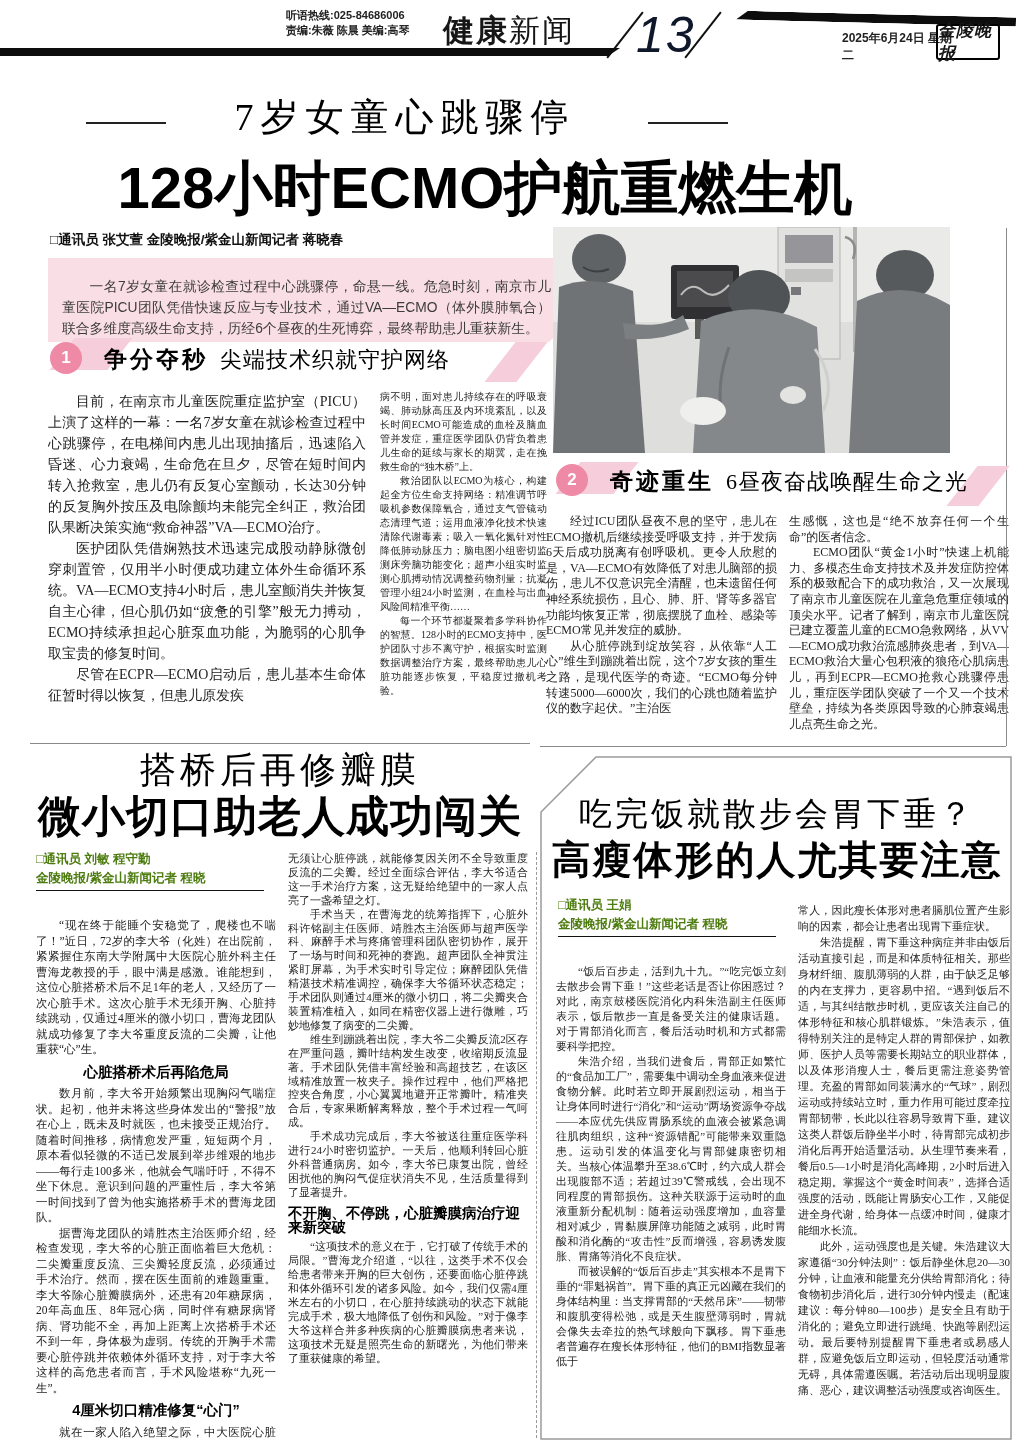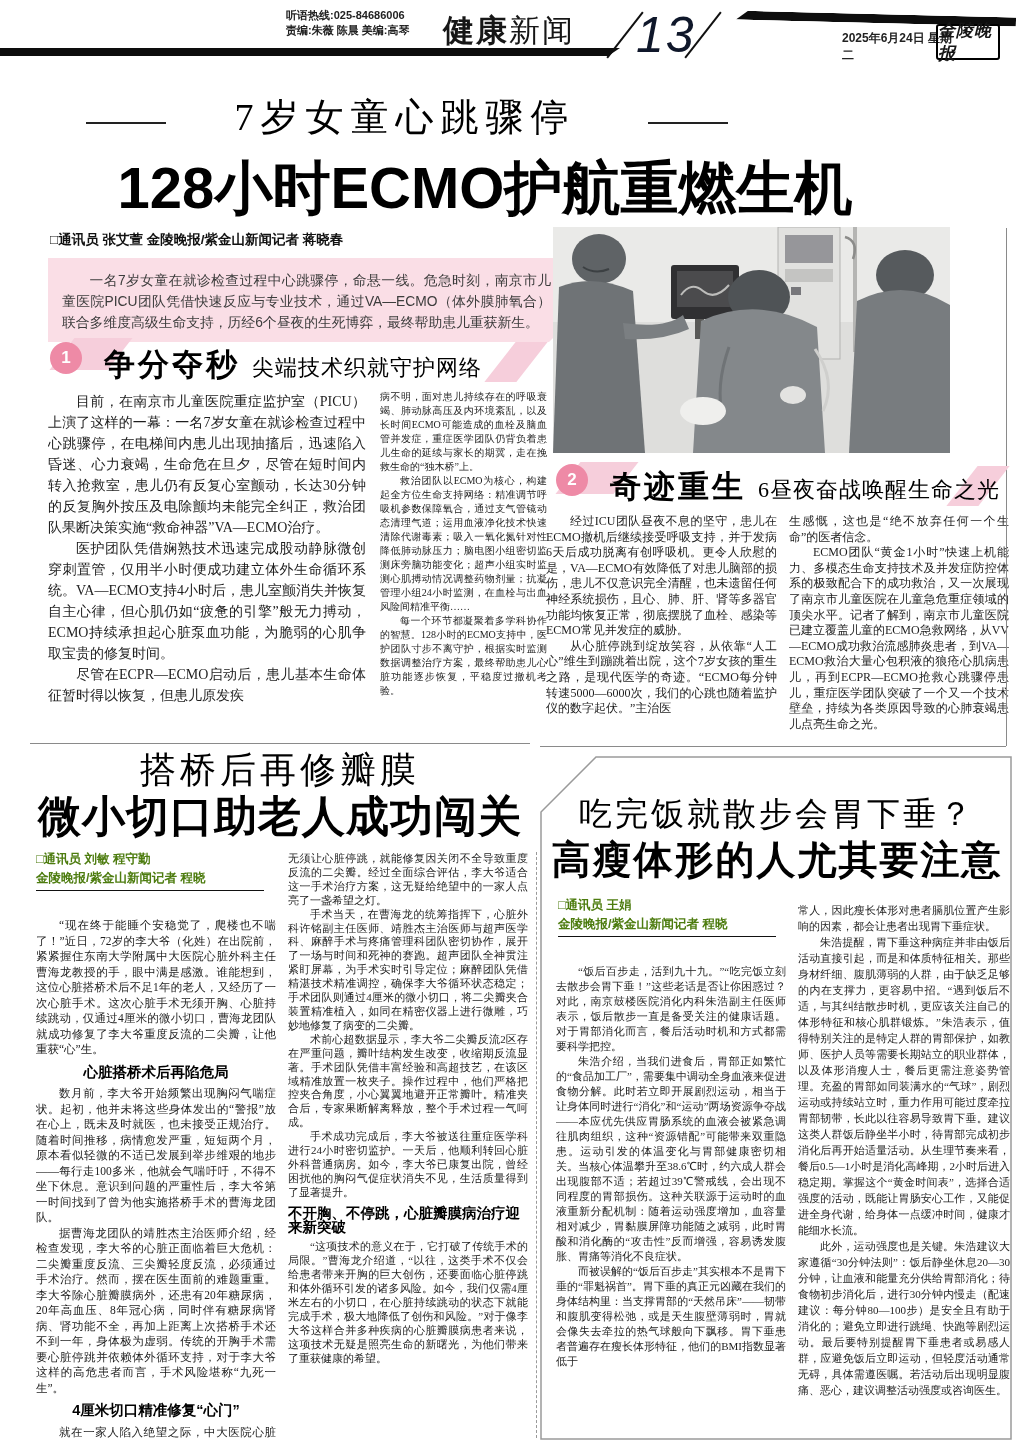--- a/index.html
+++ b/index.html
@@ -32,28 +32,28 @@
 
   
   #kicker { left:85px; top:92px; width:640px; font-size:38px; font-weight:500; letter-spacing:7px; color:#000; }
   .kicker-line { height:2px; background:#222; top:122px; width:80px; }
   #main-headline { left:40px; top:150px; width:890px; font-size:58px; font-weight:900; letter-spacing:0px; color:#000;
                    font-family:"Liberation Sans", sans-serif; }
   #main-byline { left:50px; top:231px; width:514px; font-size:13.5px; font-weight:600; color:#111;
                  border-bottom:1.5px solid #111; padding-bottom:16px; }
   #lead-box { left:48px; top:258px; width:517px; height:84px; background:#fadee6;
               clip-path:polygon(0 0,100% 0,100% calc(100% - 16px),calc(100% - 16px) 100%,0 100%);
-              padding:12px 14px; font-size:13.8px; line-height:21px; color:#3c3c3c; }
+              padding:18px 14px; font-size:13.8px; line-height:21px; color:#3c3c3c; }
   #photo { left:553px; top:227px; width:397px; height:226px; background:#dcdcda; overflow:hidden; }
 
   .badge { width:32px; height:32px; border-radius:50%; background:#ee8aa6; color:#fff;
            display:flex; align-items:center; justify-content:center; font-size:17px; font-weight:700; z-index:2; }
   .ribbon { background:#f6cedb; transform:skewX(-38deg); z-index:1; }
   .sec-title { font-family:"Liberation Serif", serif; color:#000; white-space:nowrap; z-index:2; }
-  .sec-title .t { font-size:31px; font-weight:700; letter-spacing:3px; }
+  .sec-title .t { font-size:23px; font-weight:700; letter-spacing:3px; }
   .sec-title .s { font-size:22px; font-weight:500; letter-spacing:1px; margin-left:12px; }
 
   #s1col1 { left:48px;  top:391px; width:318px; height:352px; font-size:14px; line-height:21px; }
   #s1col2 { left:380px; top:390px; width:167px; height:353px; font-size:10px; line-height:14px; }
   #s2col1 { left:546px; top:514px; width:231px; height:230px; font-size:12px; line-height:15.6px; }
   #s2col2 { left:789px; top:514px; width:220px; height:230px; font-size:12px; line-height:15.6px; }
 
   .vline { width:1px; background:#8a8a8a; }
   .hline { height:1px; background:#8a8a8a; }
   .dashed-v { width:0; border-left:1px dashed #999; }
@@ -189,21 +189,21 @@
     <p class="ind">“现在终于能睡个安稳觉了，爬楼也不喘了！”近日，72岁的李大爷（化姓）在出院前，紧紧握住东南大学附属中大医院心脏外科主任曹海龙教授的手，眼中满是感激。谁能想到，这位心脏搭桥术后不足1年的老人，又经历了一次心脏手术。这次心脏手术无须开胸、心脏持续跳动，仅通过4厘米的微小切口，曹海龙团队就成功修复了李大爷重度反流的二尖瓣，让他重获“心”生。</p>
     <p class="subhead">心脏搭桥术后再陷危局</p>
     <p class="ind">数月前，李大爷开始频繁出现胸闷气喘症状。起初，他并未将这些身体发出的“警报”放在心上，既未及时就医，也未接受正规治疗。随着时间推移，病情愈发严重，短短两个月，原本看似轻微的不适已发展到举步维艰的地步——每行走100多米，他就会气喘吁吁，不得不坐下休息。意识到问题的严重性后，李大爷第一时间找到了曾为他实施搭桥手术的曹海龙团队。</p>
     <p class="ind">据曹海龙团队的靖胜杰主治医师介绍，经检查发现，李大爷的心脏正面临着巨大危机：二尖瓣重度反流、三尖瓣轻度反流，必须通过手术治疗。然而，摆在医生面前的难题重重。李大爷除心脏瓣膜病外，还患有20年糖尿病，20年高血压、8年冠心病，同时伴有糖尿病肾病、肾功能不全，再加上距离上次搭桥手术还不到一年，身体极为虚弱。传统的开胸手术需要心脏停跳并依赖体外循环支持，对于李大爷这样的高危患者而言，手术风险堪称“九死一生”。</p>
     <p class="subhead">4厘米切口精准修复“心门”</p>
     <p class="ind">就在一家人陷入绝望之际，中大医院心脏外科团队带来了新希望——经心尖二尖瓣瓣缘修复手术。这项创新技术无须开胸，也</p>
   </div>
   <div class="abs col just serif" id="a2col2">
     <p class="cont">无须让心脏停跳，就能修复因关闭不全导致重度反流的二尖瓣。经过全面综合评估，李大爷适合这一手术治疗方案，这无疑给绝望中的一家人点亮了一盏希望之灯。</p>
     <p class="ind">手术当天，在曹海龙的统筹指挥下，心脏外科许铭副主任医师、靖胜杰主治医师与超声医学科、麻醉手术与疼痛管理科团队密切协作，展开了一场与时间和死神的赛跑。超声团队全神贯注紧盯屏幕，为手术实时引导定位；麻醉团队凭借精湛技术精准调控，确保李大爷循环状态稳定；手术团队则通过4厘米的微小切口，将二尖瓣夹合装置精准植入，如同在精密仪器上进行微雕，巧妙地修复了病变的二尖瓣。</p>
-    <p class="ind">术前心超数据显示，李大爷二尖瓣反流2区存在严重问题，瓣叶结构发生改变，收缩期反流显著。手术团队凭借丰富经验和高超技艺，在该区域精准放置一枚夹子。操作过程中，他们严格把控夹合角度，小心翼翼地避开正常瓣叶。精准夹合后，专家果断解离释放，整个手术过程一气呵成。</p>
+    <p class="ind">维生到蹦跳着出院，李大爷二尖瓣反流2区存在严重问题，瓣叶结构发生改变，收缩期反流显著。手术团队凭借丰富经验和高超技艺，在该区域精准放置一枚夹子。操作过程中，他们严格把控夹合角度，小心翼翼地避开正常瓣叶。精准夹合后，专家果断解离释放，整个手术过程一气呵成。</p>
     <p class="ind">手术成功完成后，李大爷被送往重症医学科进行24小时密切监护。一天后，他顺利转回心脏外科普通病房。如今，李大爷已康复出院，曾经困扰他的胸闷气促症状消失不见，生活质量得到了显著提升。</p>
     <p class="subhead left">不开胸、不停跳，心脏瓣膜病治疗迎来新突破</p>
     <p class="ind">“这项技术的意义在于，它打破了传统手术的局限。”曹海龙介绍道，“以往，这类手术不仅会给患者带来开胸的巨大创伤，还要面临心脏停跳和体外循环引发的诸多风险。如今，我们仅需4厘米左右的小切口，在心脏持续跳动的状态下就能完成手术，极大地降低了创伤和风险。”对于像李大爷这样合并多种疾病的心脏瓣膜病患者来说，这项技术无疑是照亮生命的新曙光，为他们带来了重获健康的希望。</p>
   </div>
 
   <svg class="abs" id="a3-box-border" width="472" height="684" viewBox="0 0 472 684">
     <path d="M56,1 L471,1 L471,683 L1,683 L1,56 Z" fill="none" stroke="#9a9a9a" stroke-width="1.5"></path>
   </svg>
   <div class="abs ctr serif" id="a3-kicker">吃完饭就散步会胃下垂？</div>
   <div class="abs ctr serif" id="a3-headline">高瘦体形的人尤其要注意</div>

